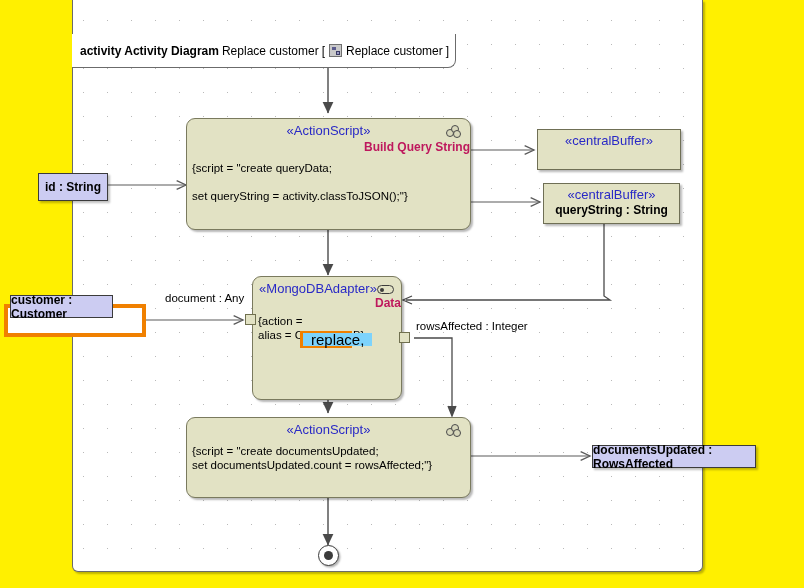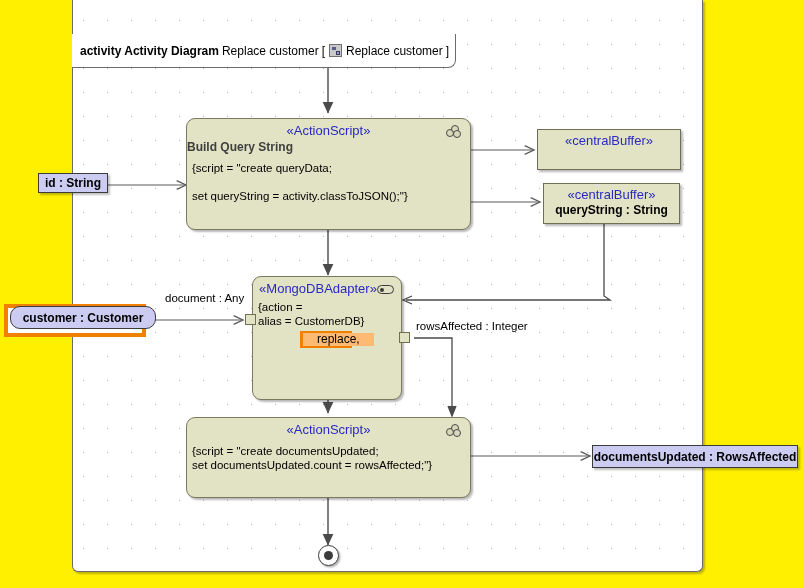--- a/index.html
+++ b/index.html
@@ -101,24 +101,24 @@
     box-shadow: 2px 2px 2px rgba(0,0,0,0.28);
     z-index: 3;
   }
   .stereo {
     color: #2929c6;
     font-size: 13px;
     text-align: center;
     margin-top: 4px;
   }
   .nodename {
-    color: #404040;
+    color: #be185d;
     font-weight: bold;
     font-size: 12px;
-    text-align: left;
+    text-align: right;
     line-height: 14px;
     margin-top: 2px;
   }
   .body-text {
     font-size: 11.5px;
     color: #000;
     line-height: 14px;
     padding: 4px 0 0 5px;
     white-space: pre-wrap;
   }
@@ -210,23 +210,23 @@
   .hl-wrap {
     position: absolute;
     background: #f08000;
     z-index: 4;
     display: flex;
     align-items: center;
     padding: 0 3px;
     box-sizing: border-box;
   }
   .hl-inner {
-    background: #fdba74;
-    padding: 0 14px;
-    font-size: 12px;
+    background: #7dd3fc;
+    padding: 0 8px;
+    font-size: 15px;
     color: #000;
     line-height: 13px;
   }
 
   
   .elabel {
     position: absolute;
     font-size: 11.5px;
     color: #000;
     white-space: nowrap;
@@ -329,53 +329,54 @@
 
   <div class="buffer" style="left:537px; top:129px; width:144px; height:41px;">
     <div class="stereo">«centralBuffer»</div>
   </div>
 
   <div class="buffer" style="left:543px; top:183px; width:137px; height:41px;">
     <div class="stereo">«centralBuffer»</div>
     <div class="bname">queryString : String</div>
   </div>
 
-  <div class="param" style="left:38px; top:173px; width:70px; height:20px;">id : String</div>
+  <div class="param" style="left:38px; top:173px; width:70px; height:28px;">id : String</div>
 
   <div class="action" style="left:252px; top:276px; width:150px; height:124px;">
     <div class="pill-icon" style="right:7px; top:8px;"></div>
     <div class="stereo" style="padding-right:18px;">«MongoDBAdapter»</div>
+    <div class="nodename" style="margin-top:0;">Data</div>
     <div class="body-text" style="padding-top:4px;">{action = </div>
     <div class="body-text" style="padding-top:0;">alias = CustomerDB}</div>
   </div>
 
   <div class="hl-wrap" style="left:300px; top:331px; width:52px; height:17px;">
     <span class="hl-inner">replace,</span>
   </div>
 
   <div class="pin" style="left:245px; top:314px;"></div>
 
   <div class="pin" style="left:399px; top:332px;"></div>
 
   <div class="selring" style="left:4px; top:304px; width:142px; height:33px;"></div>
-  <div class="param" style="left:10px; top:306px; width:146px; height:23px; box-shadow:none;border-radius:10px;">customer : Customer</div>
+  <div class="param" style="left:10px; top:295px; width:103px; height:23px; box-shadow:none;">customer : Customer</div>
 
   <div class="elabel" style="left:165px; top:292px;">document : Any</div>
   <div class="elabel" style="left:416px; top:320px;text-align:center;">rowsAffected : Integer</div>
 
   <div class="action" style="left:186px; top:417px; width:285px; height:81px;">
     <div class="cogs" style="right:8px; top:6px;">
       <div class="c c1"></div>
         <div class="c c2"></div>
         <div class="c c3"></div>
     </div>
     <div class="stereo">«ActionScript»</div>
     <div class="body-text" style="margin-top:3px;">{script = "create documentsUpdated;</div>
     <div class="body-text" style="padding-top:0;">set documentsUpdated.count = rowsAffected;"}</div>
   </div>
 
-  <div class="param" style="left:592px; top:445px; width:206px; height:23px;">documentsUpdated : RowsAffected</div>
+  <div class="param" style="left:592px; top:445px; width:164px; height:23px;">documentsUpdated : RowsAffected</div>
 
   <div class="final-outer" style="left:318px; top:545px;">
     <div class="final-inner"></div>
   </div>
 
 </div>
 
 </body></html>

